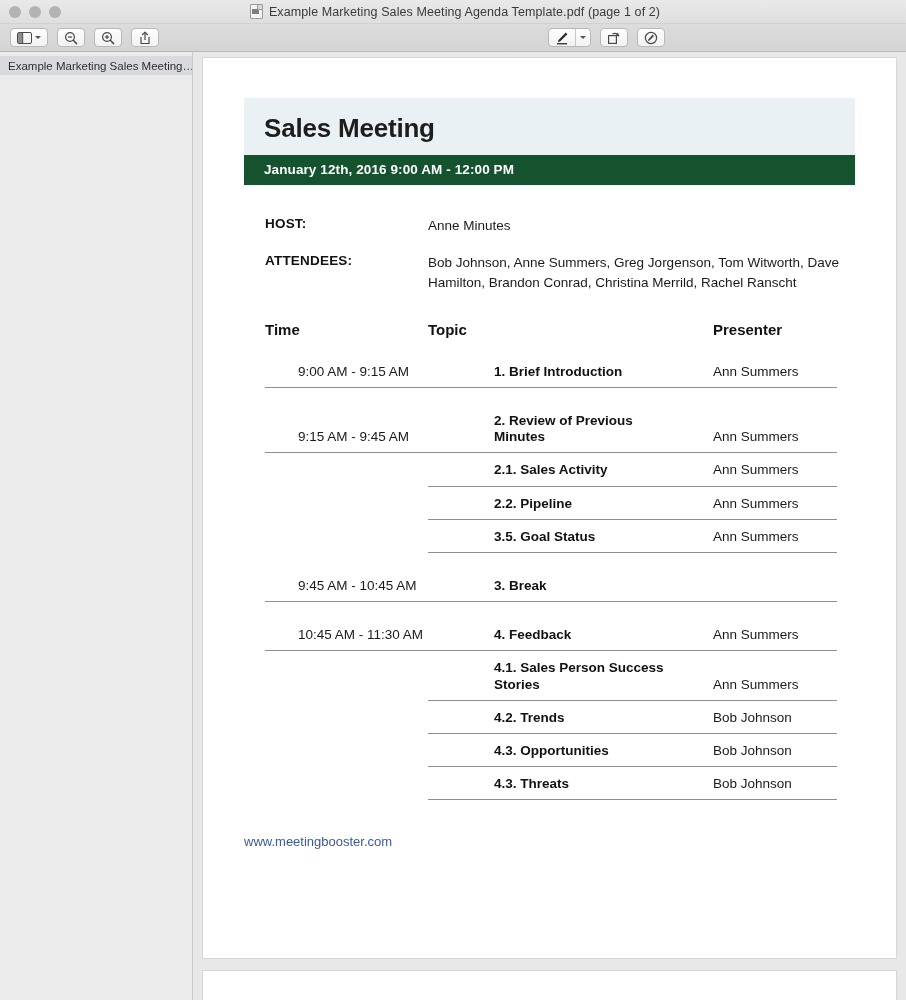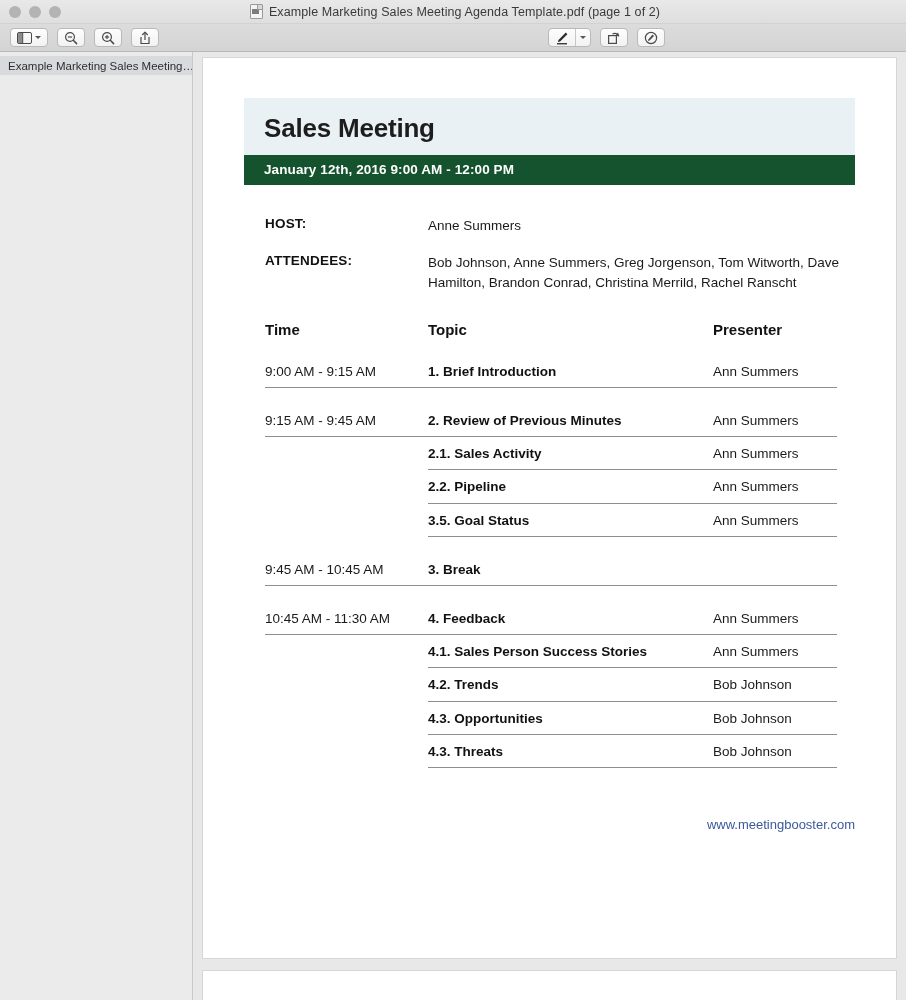--- a/index.html
+++ b/index.html
@@ -313,20 +313,21 @@
   .arow {
     display: flex;
     align-items: flex-end;
     padding-bottom: 7px;
     margin-bottom: 0;
   }
   .arow .cell {
     font-size: 13.5px;
     color: #1a1a1a;
     line-height: 1.2;
+    margin-left: 33px;
   }
   .arow .cell.topic {
     font-weight: bold;
     color: #111;
   }
   .arow-line {
     height: 1px;
     background: #8b8f93;
     margin-left: 0;
   }
@@ -334,22 +335,22 @@
     margin-left: 163px;
   }
   .arow-spacer {
     height: 25px;
   }
   .arow-spacer.small {
     height: 9px;
   }
 
   .footer-link {
-    margin-top: 49px;
-    text-align: right;
+    margin-top: 34px;
+    text-align: left;
     font-size: 13px;
     color: #3a5a9b;
   }
 </style>
 </head>
 <body>
 
 <div class="window">
 
   <div class="titlebar">
@@ -474,21 +475,21 @@
         <div class="hdr-title-band">
           <div class="hdr-title">Sales Meeting</div>
         </div>
         <div class="hdr-sub-band">
           <div class="hdr-sub">January 12th, 2016  9:00 AM - 12:00 PM</div>
         </div>
 
         <div class="meta">
           <div class="meta-row">
             <div class="meta-label">HOST:</div>
-            <div class="meta-value">Anne Summers</div>
+            <div class="meta-value">Anne Minutes</div>
           </div>
           <div class="meta-row">
             <div class="meta-label">ATTENDEES:</div>
             <div class="meta-value">Bob Johnson, Anne Summers, Greg Jorgenson, Tom Witworth, Dave Hamilton, Brandon Conrad, Christina Merrild, Rachel Ranscht</div>
           </div>
         </div>
 
         <div class="agenda">
           <div class="agenda-head">
             <div class="col-time hcell">Time</div>

